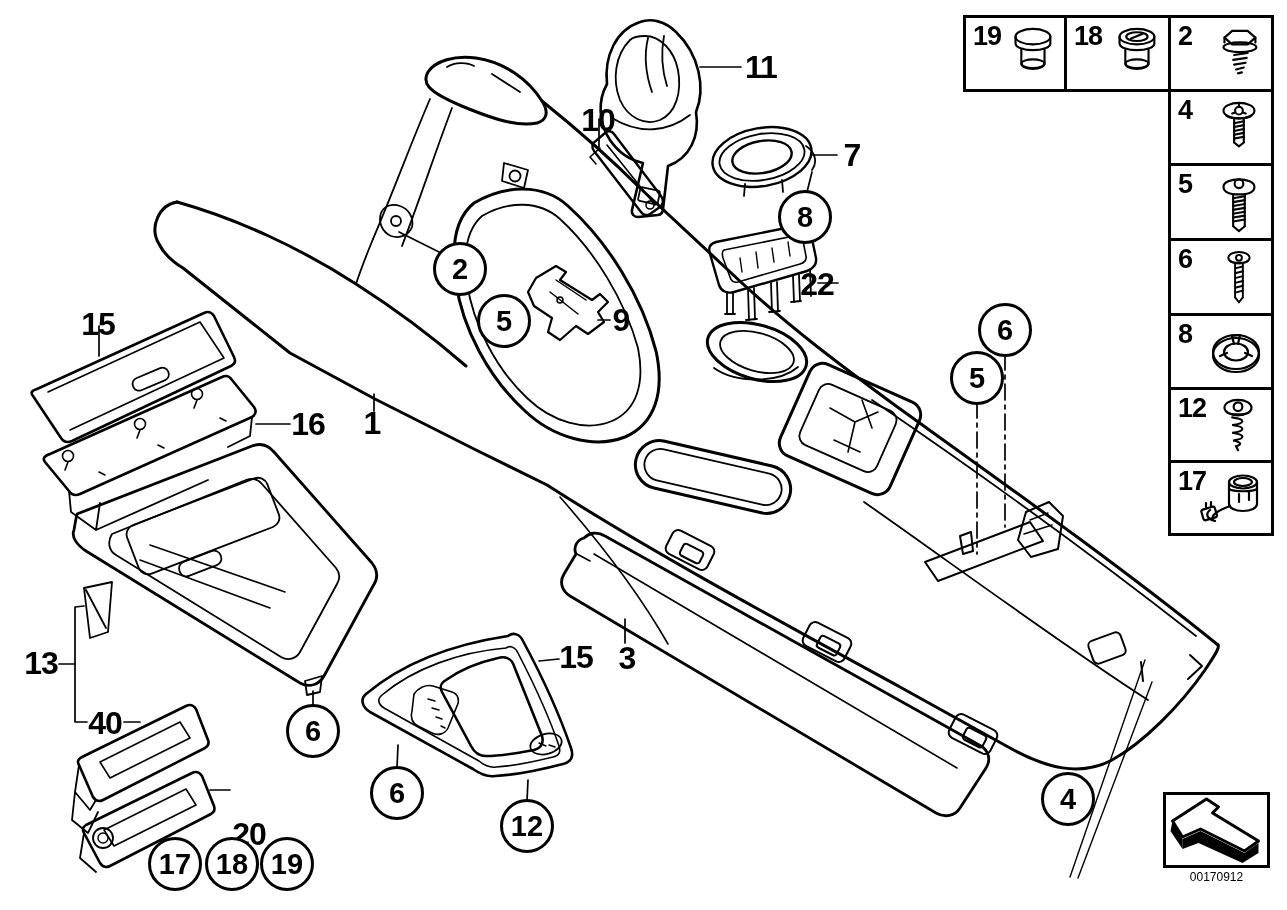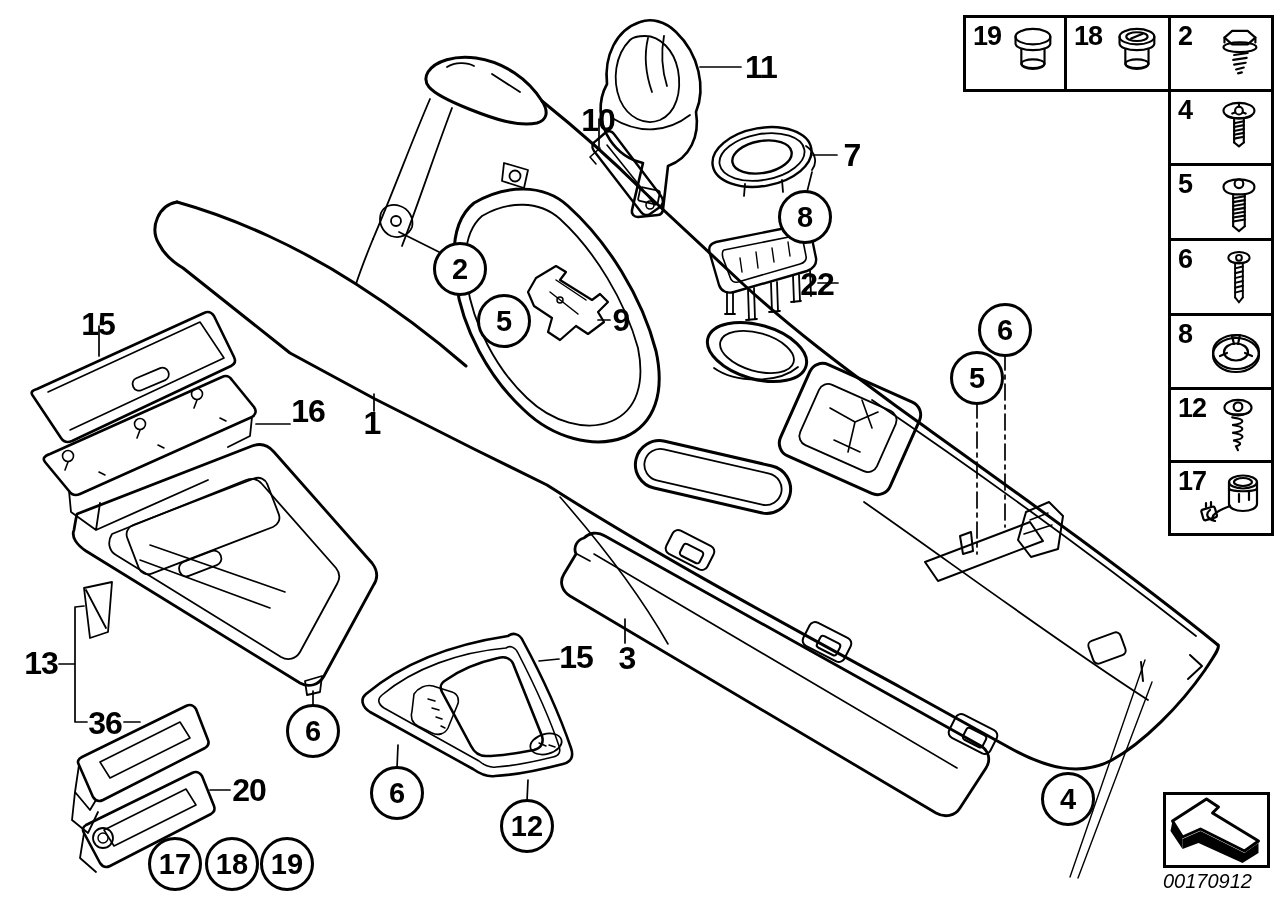--- a/index.html
+++ b/index.html
@@ -15,21 +15,21 @@
         display:flex;align-items:center;justify-content:center;
         font-size:29px;letter-spacing:0;}
 
   
   .cell{position:absolute;z-index:2;border:3px solid #000;background:#fff;box-sizing:border-box;}
   .cell-num{position:absolute;left:7px;top:3px;font-weight:bold;font-size:27px;letter-spacing:-1px;}
   .cell-icon{position:absolute;right:4px;top:4px;}
 
   
   .logo-box{position:absolute;z-index:2;border:3px solid #000;background:#fff;box-sizing:border-box;}
-  .img-num{position:absolute;z-index:2;text-align:left;font-size:20px;font-weight:normal;font-style:italic;}
+  .img-num{position:absolute;z-index:2;text-align:center;font-size:12px;font-weight:normal;}
 </style>
 </head>
 <body>
 
 <div id="stage">
 
   <svg id="art" width="1287" height="910" viewBox="0 0 1287 910" fill="none" stroke="#000" stroke-linecap="round" stroke-linejoin="round">
 
     <g stroke-width="3">
       <path d="M177,202 C159,205 149,227 159,244 C164,254 173,262 183,268 L290,353 L375,399 L474,449 L547,485 C650,551 770,616 900,687 L1010,748 C1046,768 1080,777 1112,760 C1143,743 1180,706 1205,670 C1215,655 1220,648 1218,645"></path>
@@ -212,23 +212,23 @@
 
   <div class="co" style="left:372px;top:423px">1</div>
   <div class="co" style="left:627px;top:658px">3</div>
   <div class="co" style="left:852px;top:155px">7</div>
   <div class="co" style="left:621px;top:320px">9</div>
   <div class="co" style="left:598px;top:120px">10</div>
   <div class="co" style="left:761px;top:67px">11</div>
   <div class="co" style="left:576px;top:657px">15</div>
   <div class="co" style="left:41px;top:663px">13</div>
   <div class="co" style="left:98px;top:324px">15</div>
-  <div class="co" style="left:308px;top:411px">16</div>
-  <div class="co" style="left:249px;top:790px">20</div>
-  <div class="co" style="left:105px;top:723px">36</div>
+  <div class="co" style="left:308px;top:424px">16</div>
+  <div class="co" style="left:249px;top:834px">20</div>
+  <div class="co" style="left:105px;top:723px">40</div>
   <div class="co" style="left:817px;top:284px">22</div>
 
   <div class="co circ" style="left:460px;top:269px">2</div>
   <div class="co circ" style="left:1068px;top:799px">4</div>
   <div class="co circ" style="left:504px;top:321px">5</div>
   <div class="co circ" style="left:977px;top:378px">5</div>
   <div class="co circ" style="left:1005px;top:330px">6</div>
   <div class="co circ" style="left:313px;top:731px">6</div>
   <div class="co circ" style="left:397px;top:793px">6</div>
   <div class="co circ" style="left:805px;top:217px">8</div>

